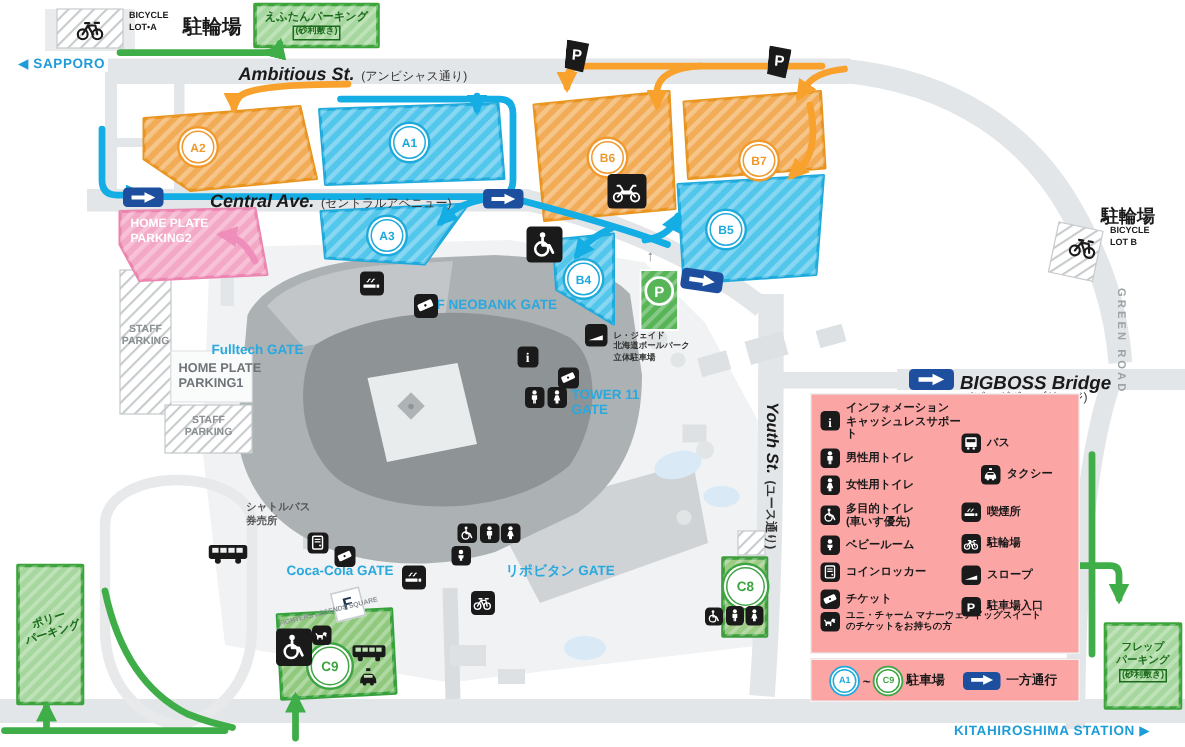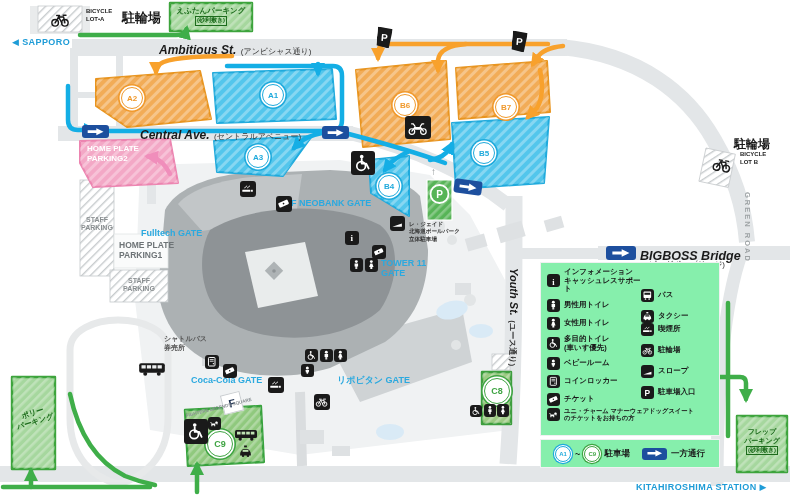--- a/index.html
+++ b/index.html
@@ -27,21 +27,21 @@
   .pflag{width:15px;height:21px;background:#1a1a1a;color:#fff;font-weight:bold;font-size:10px;
          display:flex;align-items:center;justify-content:center;
          clip-path:polygon(0 0,100% 7%,84% 100%,0 90%);transform:rotate(5deg);}
   
   .oneway{background:#1D4F9E;border-radius:3px;display:flex;align-items:center;justify-content:center;}
   .oneway svg{width:86%;height:72%;}
   
   .gp-text{color:#1C6B1C;font-weight:bold;text-align:center;line-height:1.25;}
   .gp-note{font-weight:bold;font-size:6px;border:1px solid #1C6B1C;padding:0 1px;display:inline-block;}
   
-  .legend{background:#86efac;border:1px solid #EFF1F1;}
+  .legend{background:#fca5a5;border:1px solid #EFF1F1;}
   .lrow{display:flex;align-items:center;gap:4px;margin-bottom:5px;}
   .ltile{width:13px;height:13px;flex:0 0 13px;}
   .llabel{font-size:7.5px;font-weight:bold;line-height:1.15;color:#1a1a1a;}
   .hatchtxt{color:#8A8F91;font-weight:bold;text-align:center;line-height:1.2;}
 </style>
 </head>
 <body>
 
 <div class="map">
 
@@ -623,21 +623,21 @@
   </div>
   <div class="abs" style="left:100px;top:26px;width:74px;">
     <div class="lrow" style="margin-bottom:8px;">
           <span class="tile ltile">
             <svg viewBox="0 0 14 14">
               <use href="#i-bus"></use>
             </svg>
           </span>
           <span class="llabel">バス</span>
         </div>
-    <div class="lrow" style="margin-bottom:0;">
+    <div class="lrow" style="margin-bottom:12px;justify-content:center;">
           <span class="tile ltile">
             <svg viewBox="0 0 14 14">
               <use href="#i-taxi"></use>
             </svg>
           </span>
           <span class="llabel">タクシー</span>
         </div>
     <div class="lrow" style="margin-bottom:8px;">
           <span class="tile ltile">
             <svg viewBox="0 0 14 14">

